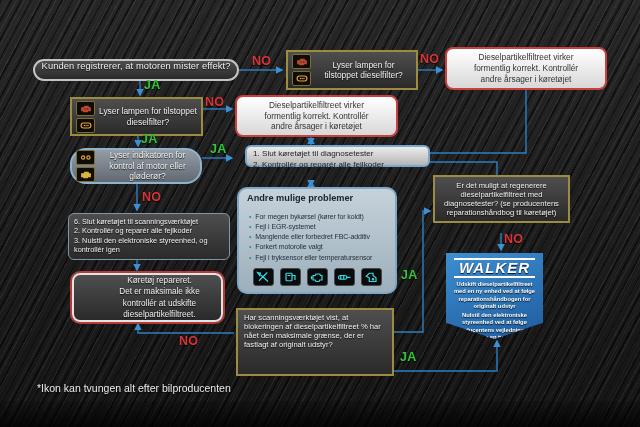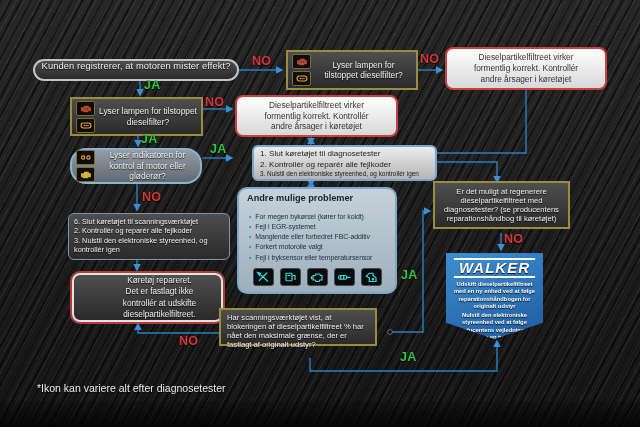--- a/index.html
+++ b/index.html
@@ -158,35 +158,35 @@
       </span>
       <span class="itile">
         <svg class="g" width="14" height="9" viewBox="0 0 16 11">
             <path fill="#d9b33c" d="M2,4 h3 l1,-2 h5 l1,2 h2 v5 h-3 l-1,1 h-5 l-1,-1 h-2 z"></path>
           </svg>
       </span>
     </span>
     <span class="qtext">Lyser indikatoren for kontrol af motor eller gløderør?</span>
   </div>
 
-  <div class="node greybox" style="left:252px;top:145px;width:185px;height:36px">
+  <div class="node greybox" style="left:245px;top:145px;width:185px;height:22px">
     <div class="l">1. Slut køretøjet til diagnosetester</div>
     <div class="l">2. Kontrollér og reparér alle fejlkoder</div>
     <div class="l l3">3. Nulstil den elektroniske styreenhed, og kontrollér igen</div>
   </div>
 
   <div class="node dark stepsbox" style="left:68px;top:213px;width:162px;height:47px">
     <div>6. Slut køretøjet til scanningsværktøjet</div>
     <div>2. Kontrollér og reparér alle fejlkoder</div>
     <div>3. Nulstil den elektroniske styreenhed, og kontrollér igen</div>
   </div>
 
   <div class="node dark repaired" style="left:72px;top:273px;width:151px;height:49px">
     <div>Køretøj repareret.</div>
-    <div>Det er fastlagt ikke</div>
+    <div>Det er maksimale ikke</div>
     <div>kontrollér at udskifte</div>
     <div>dieselpartikelfiltreet.</div>
   </div>
 
   <div class="node andre" style="left:237px;top:187px;width:160px;height:107px">
     <div class="andre-title">Andre mulige problemer</div>
     <ul>
       <li>For megen bykørsel (kører for koldt)</li>
       <li>Fejl i EGR-systemet</li>
       <li>Manglende eller forbedret FBC-additiv</li>
@@ -218,42 +218,42 @@
       </span>
       <span class="ptile">
         <svg class="g" width="15" height="12" viewBox="0 0 20 16" fill="none" stroke="#35dbe6" stroke-width="1.6">
             <path d="M7,3 h5 v3 l4,3 v5 H7 V9 L3,7 z"></path>
             <circle cx="12" cy="11" r="1"></circle>
           </svg>
       </span>
     </div>
   </div>
 
-  <div class="node dark gold regq" style="left:433px;top:181px;width:137px;height:48px">
+  <div class="node dark gold regq" style="left:433px;top:175px;width:137px;height:48px">
     <span>Er det muligt at regenerere dieselpartikelfiltreet med diagnosetester? (se producentens reparationshåndbog til køretøjet)</span>
   </div>
 
   <div class="node walker" style="left:446px;top:253px;width:97px;height:86px">
     <div class="wlogo">WALKER</div>
     <div class="wtext">Udskift dieselpartikelfiltreet med en ny enhed ved at følge reparationshåndbogen for originalt udstyr</div>
     <div class="wtext">Nulstil den elektroniske styreenhed ved at følge producentens vejledning og foretag en tvungen regenerering, hvis det er nødvendigt.</div>
   </div>
 
-  <div class="node dark gold harq" style="left:219px;top:308px;width:158px;height:38px">
+  <div class="node dark gold harq" style="left:236px;top:308px;width:158px;height:68px">
     <span>Har scanningsværktøjet vist, at blokeringen af dieselpartikelfiltreet % har nået den maksimale grænse, der er fastlagt af originalt udstyr?</span>
   </div>
 
   <span class="lbl ja" style="left:144px;top:78px">JA</span>
   <span class="lbl no" style="left:252px;top:54px">NO</span>
   <span class="lbl no" style="left:420px;top:52px">NO</span>
   <span class="lbl no" style="left:205px;top:95px">NO</span>
   <span class="lbl ja" style="left:141px;top:132px">JA</span>
   <span class="lbl ja" style="left:210px;top:142px">JA</span>
   <span class="lbl no" style="left:142px;top:190px">NO</span>
   <span class="lbl ja" style="left:401px;top:268px">JA</span>
   <span class="lbl no" style="left:504px;top:232px">NO</span>
   <span class="lbl no" style="left:179px;top:334px">NO</span>
   <span class="lbl ja" style="left:400px;top:350px">JA</span>
 
-  <div class="footnote">*Ikon kan variere alt efter diagnosetester</div>
+  <div class="footnote">*Ikon kan tvungen alt efter bilproducenten</div>
 
   <div class="bottomband"></div>
 </div>
 
 </body></html>

